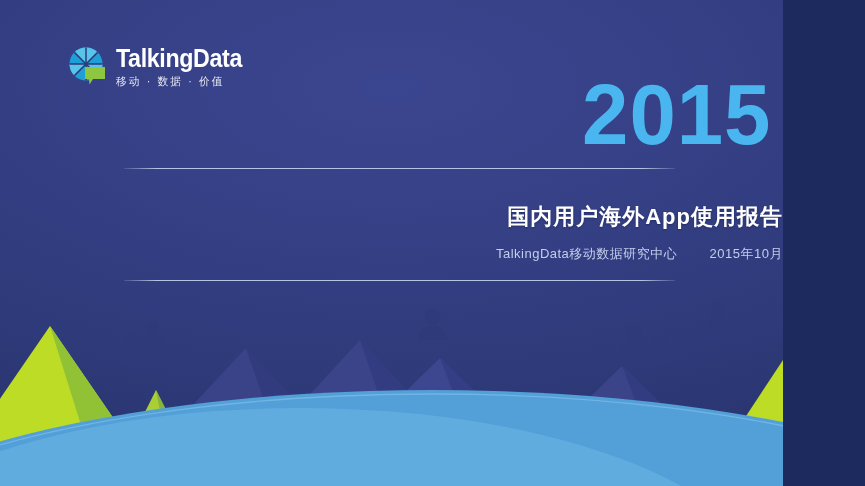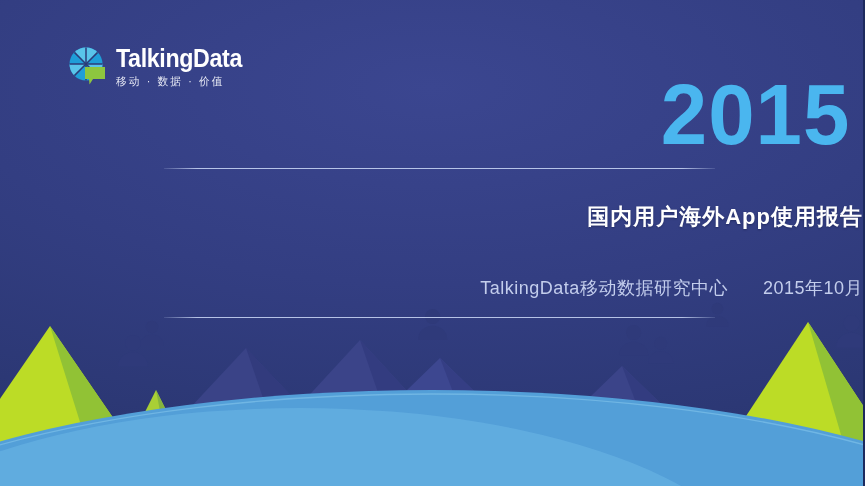--- a/index.html
+++ b/index.html
@@ -1,19 +1,19 @@
 <!DOCTYPE html>
 <html><head>
 <meta charset="utf-8">
 <style>
   html,body{margin:0;padding:0;background:#1d2a5e;}
   *{box-sizing:border-box;}
   .slide{
     position:relative;
-    width:863px;height:486px;
+    width:783px;height:486px;
     overflow:hidden;
     font-family:"Liberation Sans","DejaVu Sans",sans-serif;
     background:#343f83;
     background:radial-gradient(ellipse 120% 90% at 50% 18%, #3b4690 0%, #333e82 45%, #2c3875 78%, #27326c 100%);
   }
 
   
   .scene{position:absolute;left:0;right:0;bottom:0;height:190px;}
   .scene svg{display:block;width:865px;height:190px;}
 
@@ -50,23 +50,23 @@
   .maintitle{
     color:#ffffff;
     font-size:22px;font-weight:bold;
     letter-spacing:1px;
     margin-top:33px;
     text-shadow:0 1px 2px rgba(15,22,60,.45);
     font-family:"Liberation Sans","DejaVu Sans",sans-serif;
   }
   .subtitle{
     color:#c3cdec;
-    font-size:18px;
+    font-size:13px;
     letter-spacing:.5px;
-    margin-top:44px;
+    margin-top:13px;
     font-family:"Liberation Sans","DejaVu Sans",sans-serif;
   }
   .subtitle .gap{display:inline-block;width:24px;}
 </style>
 </head>
 <body>
 
 <div class="slide">
 
   <div class="scene">

